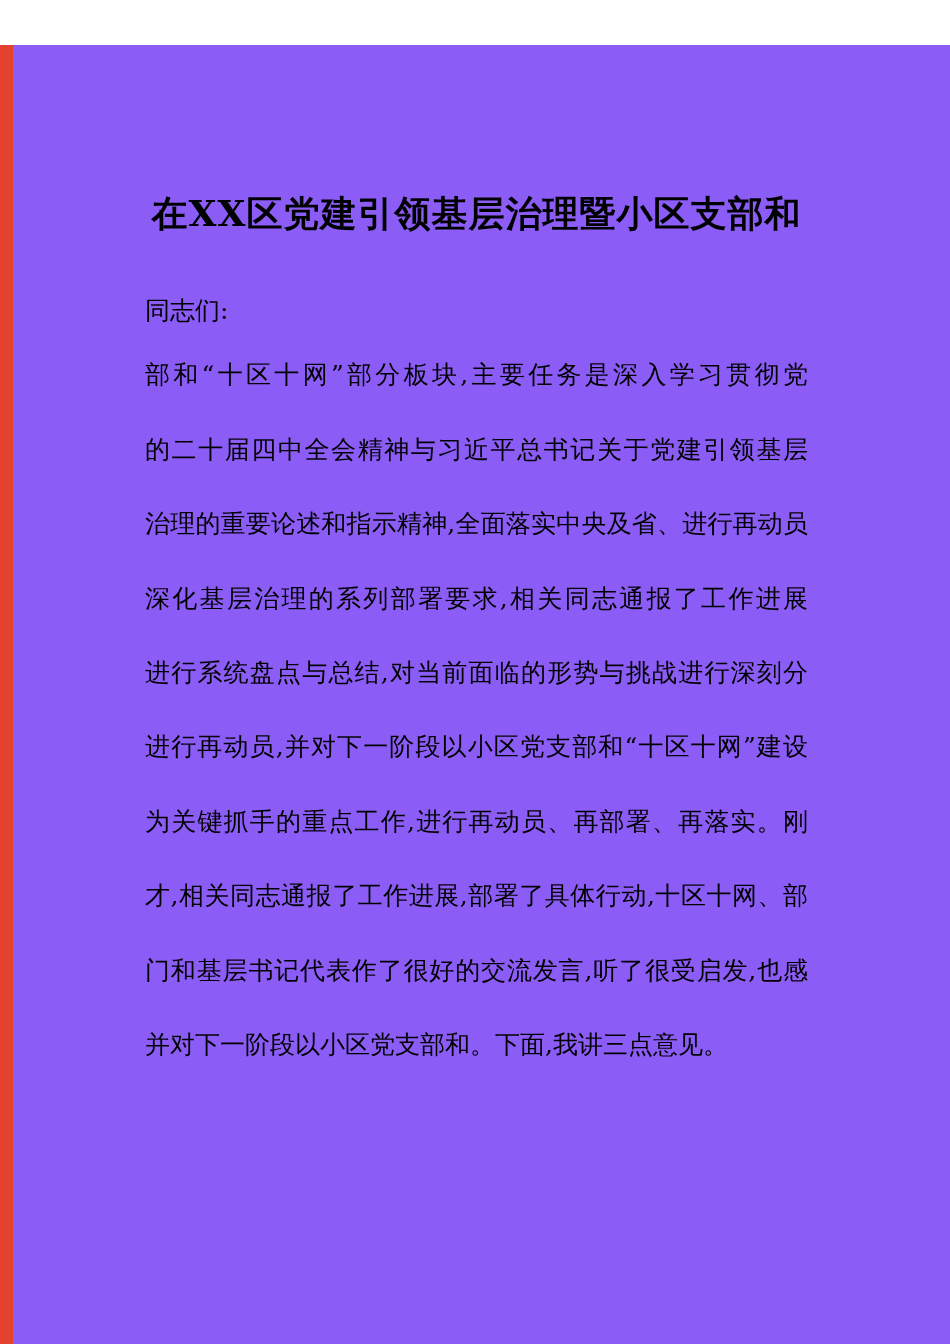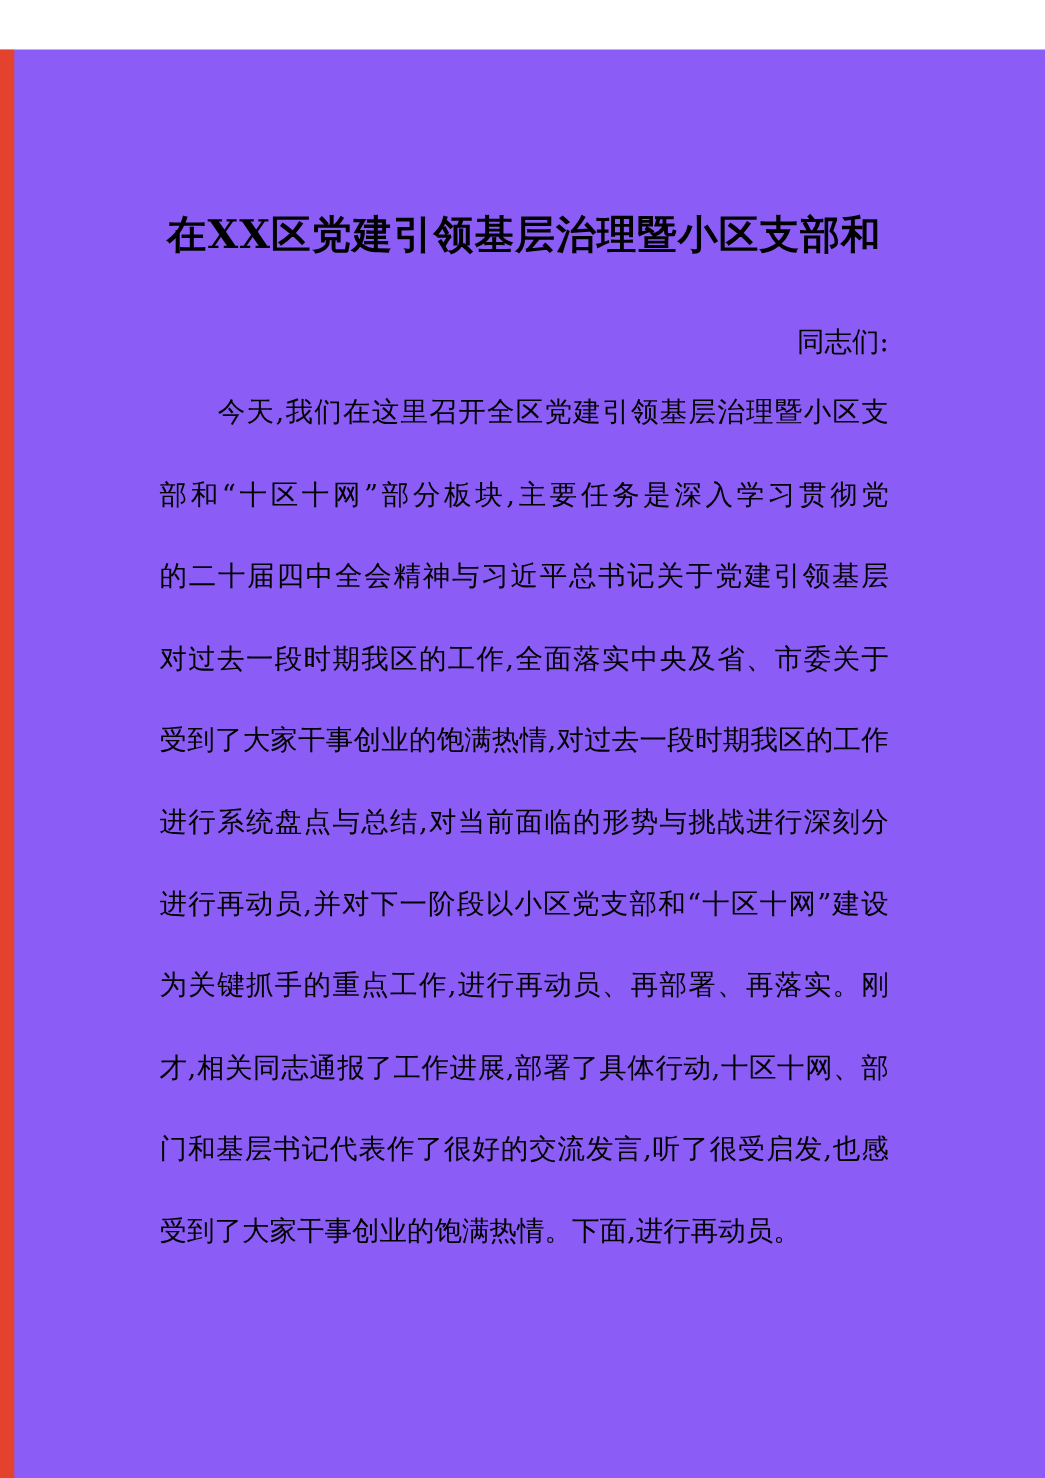--- a/index.html
+++ b/index.html
@@ -39,21 +39,21 @@
     letter-spacing: 1px;
   }
   .doc-body {
     margin-top: 23px;
     font-size: 25px;
     line-height: 74.4px;
   }
   .salutation {
     height: 74.4px;
     overflow: hidden;
-    text-align: right;
+    text-align: left;
   }
   .para {
     margin-top: -10px;
   }
   .bline {
     height: 74.4px;
     overflow: hidden;
     text-align: justify;
     text-align-last: justify;
   }
@@ -74,28 +74,27 @@
   <div class="content">
 
     <div class="doc-title">
       <div>在XX区党建引领基层治理暨小区支部和</div>
     </div>
 
     <div class="doc-body">
       <div class="salutation">同志们:</div>
 
       <div class="para">
-        <div class="bline first">今天,我们在这里召开全区党建引领基层治理暨小区支</div>
         <div class="bline">部和“十区十网”部分板块,主要任务是深入学习贯彻党</div>
         <div class="bline">的二十届四中全会精神与习近平总书记关于党建引领基层</div>
-        <div class="bline">对过去一段时期我区的工作,全面落实中央及省、市委关于</div>
-        <div class="bline">受到了大家干事创业的饱满热情,对过去一段时期我区的工作</div>
+        <div class="bline">治理的重要论述和指示精神,全面落实中央及省、进行再动员</div>
+        <div class="bline">深化基层治理的系列部署要求,相关同志通报了工作进展</div>
         <div class="bline">进行系统盘点与总结,对当前面临的形势与挑战进行深刻分</div>
         <div class="bline">进行再动员,并对下一阶段以小区党支部和“十区十网”建设</div>
         <div class="bline">为关键抓手的重点工作,进行再动员、再部署、再落实。刚</div>
         <div class="bline">才,相关同志通报了工作进展,部署了具体行动,十区十网、部</div>
         <div class="bline">门和基层书记代表作了很好的交流发言,听了很受启发,也感</div>
-        <div class="bline last">受到了大家干事创业的饱满热情。下面,进行再动员。</div>
+        <div class="bline last">并对下一阶段以小区党支部和。下面,我讲三点意见。</div>
       </div>
     </div>
 
   </div>
 </div>
 
 </body></html>

